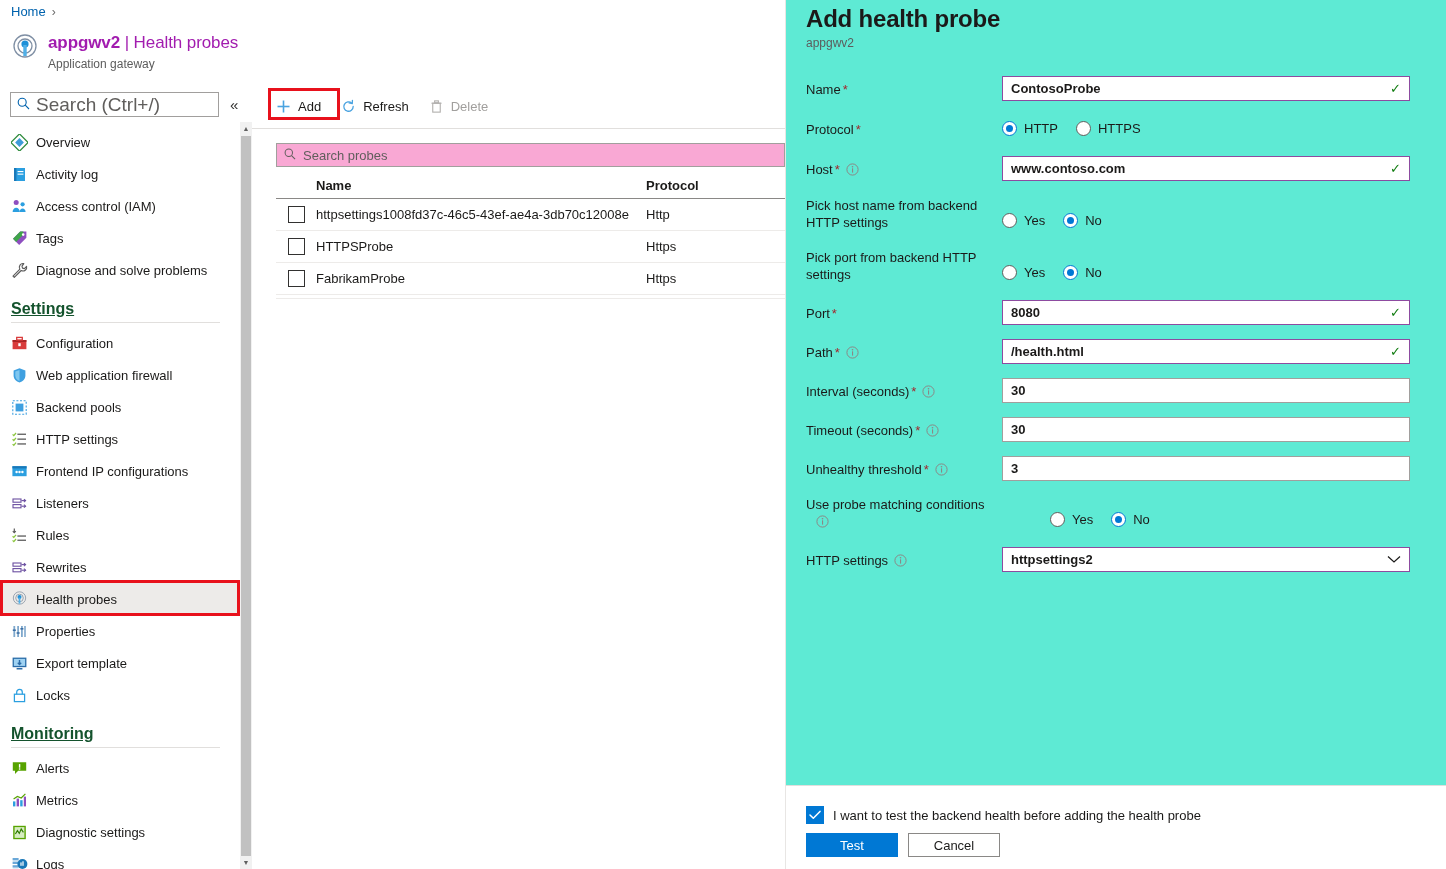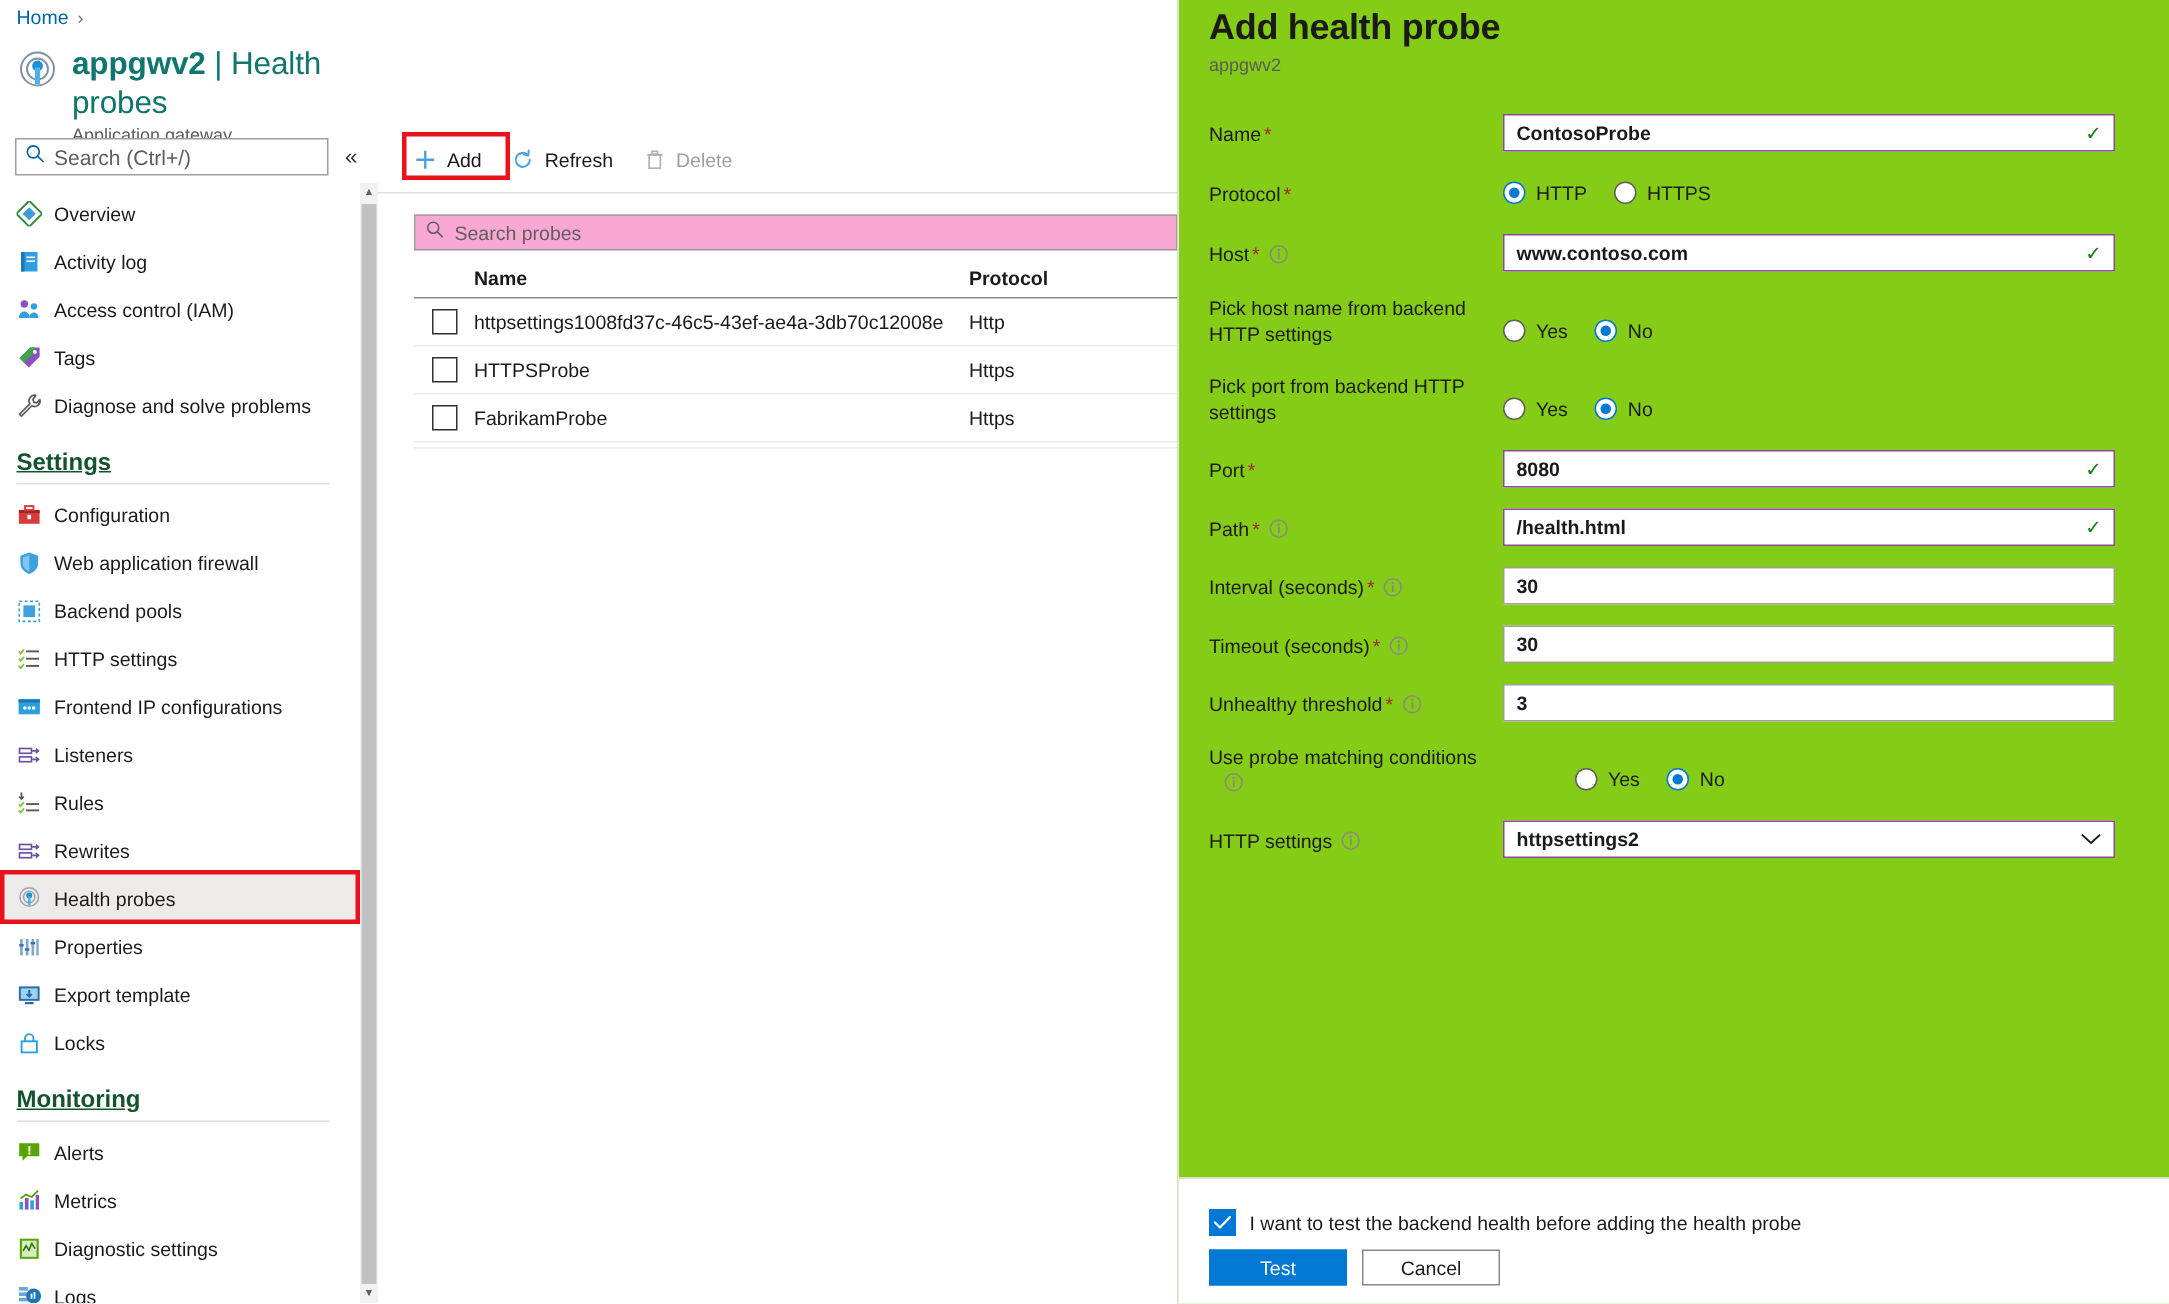--- a/index.html
+++ b/index.html
@@ -20,30 +20,30 @@
     background: #fff; overflow: hidden;
   }
   .breadcrumb {
     position: absolute; left: 11px; top: 4px;
     font-size: 13px; color: #0062ad;
   }
   .breadcrumb .sep { color: #6b6b6b; margin-left: 6px; font-size: 12px; }
   .rsrc-head { position: absolute; left: 10px; top: 30px; display: flex; align-items: flex-start; }
   .rsrc-icon { width: 30px; height: 30px; margin-top: 3px; flex: 0 0 30px; }
   .rsrc-text { margin-left: 8px; }
-  .rsrc-title { font-size: 21px; font-weight: 600; color: #0f766e; line-height: 26px; letter-spacing: -0.1px; }
+  .rsrc-title { font-size: 17px; font-weight: 600; color: #a21caf; line-height: 26px; letter-spacing: -0.1px; }
   .rsrc-title .thin { font-weight: 400; }
   .rsrc-sub { font-size: 12px; color: #5c5c5c; margin-top: 1px; }
 
   .searchrow { position: absolute; left: 10px; top: 92px; display: flex; align-items: center; }
   .searchbox {
     width: 209px; height: 25px; border: 1px solid #a19f9d; background: #fff;
     display: flex; align-items: center; padding: 0 6px;
   }
-  .searchbox .ph { font-size: 14px; color: #605e5c; margin-left: 6px; }
+  .searchbox .ph { font-size: 19px; color: #605e5c; margin-left: 6px; }
   .collapse { margin-left: 11px; font-size: 15px; color: #323130; cursor: pointer; line-height: 1; }
 
   .navlist { position: absolute; left: 0; top: 126px; width: 240px; height: 743px; overflow: hidden; }
   .navitem {
     height: 32px; display: flex; align-items: center; padding-left: 11px;
     font-size: 13px; color: #1b1a19; cursor: pointer; position: relative;
   }
   .navitem .ic { width: 17px; height: 17px; flex: 0 0 17px; margin-right: 8px; display:block; }
   .navitem.selected { background: #edebe9; }
   .navgroup {
@@ -94,21 +94,21 @@
   .tbl .c-name { flex: 0 0 330px; }
   .tbl .c-proto { flex: 1 1 auto; }
   .chk {
     width: 17px; height: 17px; border: 1px solid #323130; background: #fff; cursor: pointer;
   }
   .tbl-underline { position: absolute; left: 24px; top: 298px; width: 509px; height: 1px; background: #edebe9; }
 
   
   .panel {
     position: absolute; left: 785px; top: 0; width: 661px; height: 869px;
-    background: #84cc16; border-left: 1px solid #e8e6e4;
+    background: #5eead4; border-left: 1px solid #e8e6e4;
   }
   .panel-head { position: absolute; left: 20px; top: 4px; }
   .panel-title { font-size: 24px; font-weight: 600; color: #1b1a19; line-height: 30px; letter-spacing: -0.2px; }
   .panel-sub { font-size: 12px; color: #5c5c5c; margin-top: 2px; }
 
   .form { position: absolute; left: 20px; top: 76px; width: 625px; }
   .frow { display: flex; align-items: flex-start; margin-bottom: 0; }
   .flabel {
     width: 196px; flex: 0 0 196px; font-size: 13px; color: #1b1a19;
     line-height: 17px; padding-top: 5px;

